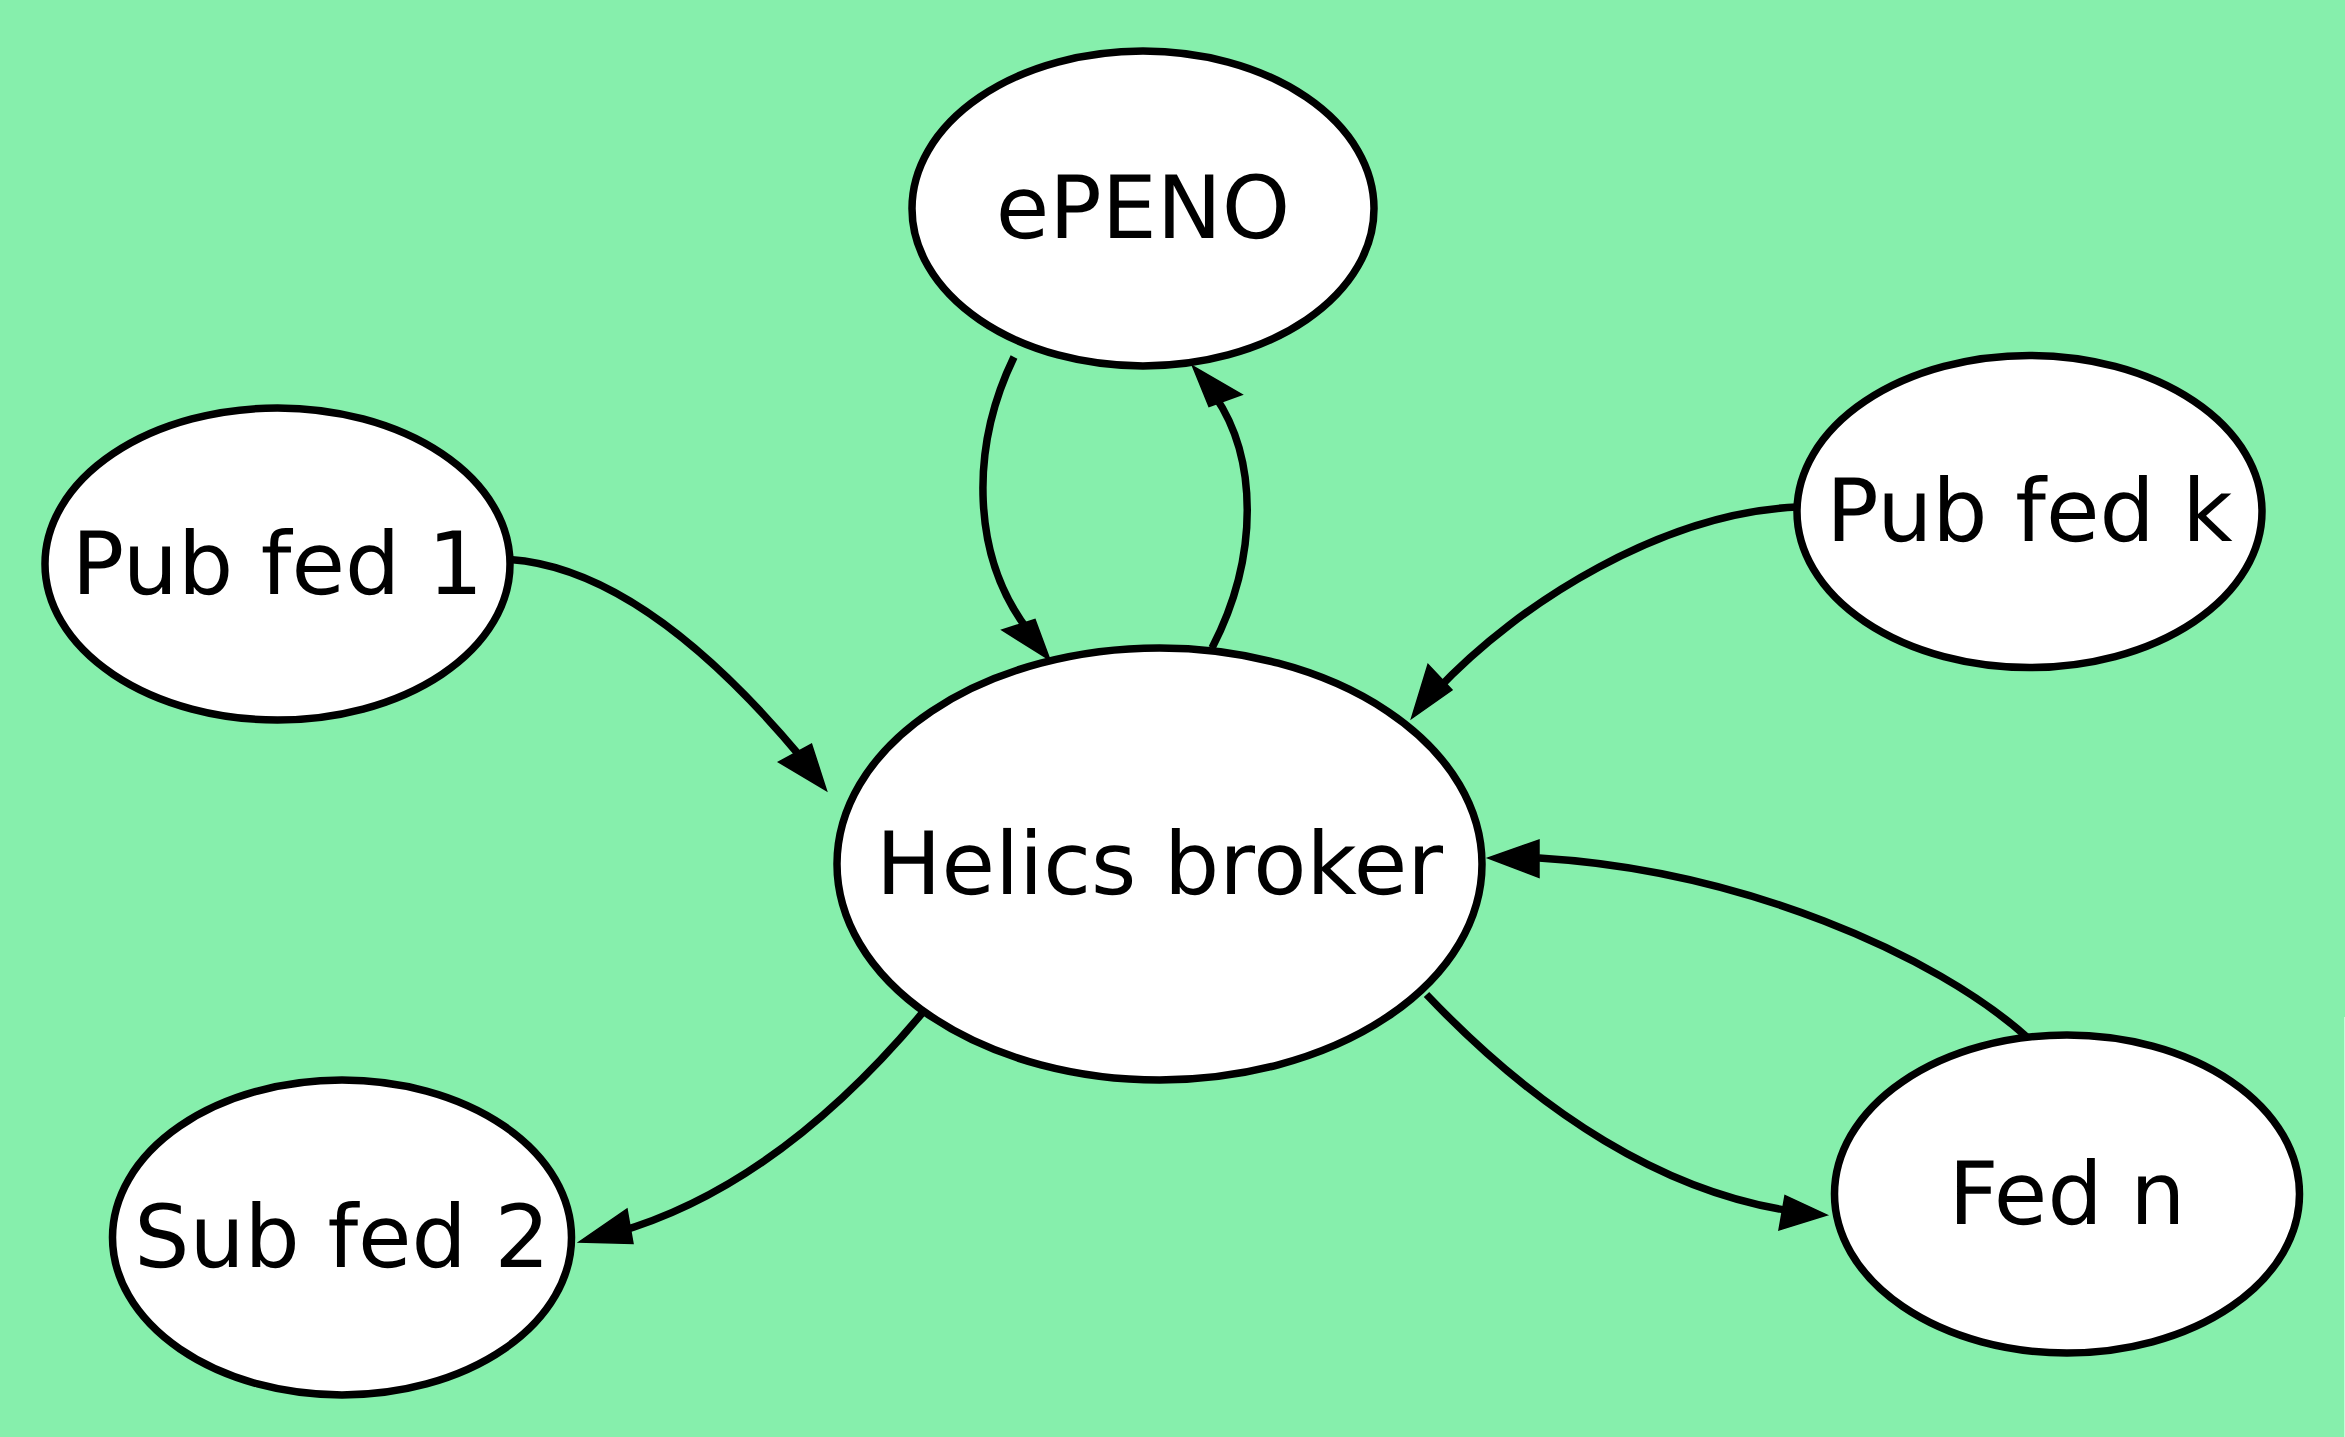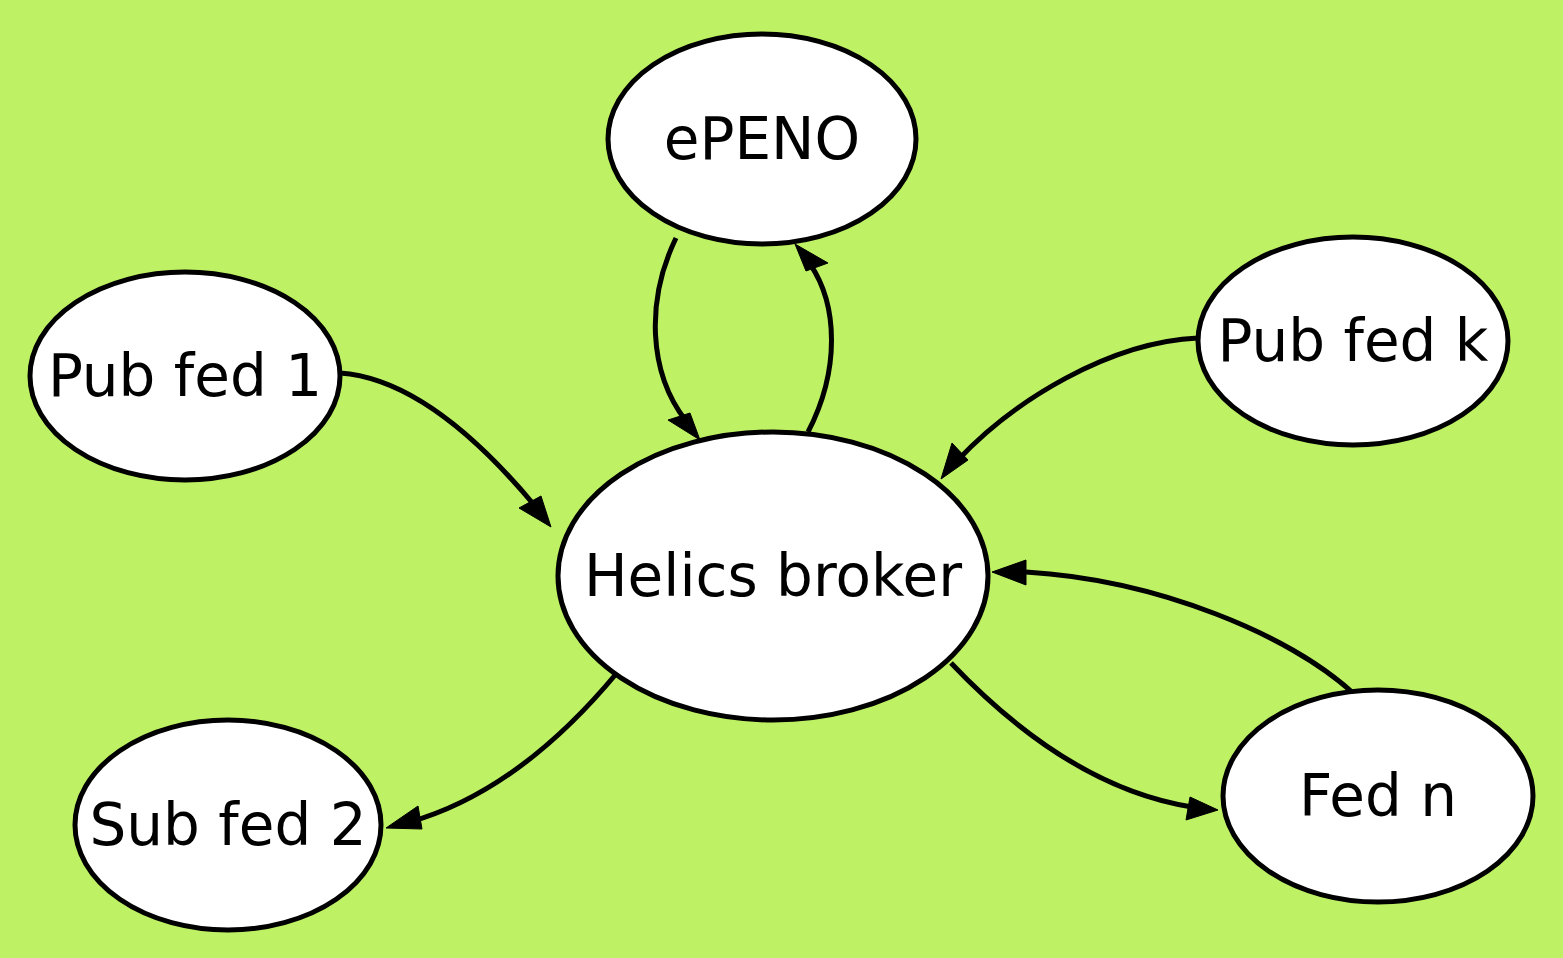--- a/index.html
+++ b/index.html
@@ -10,21 +10,21 @@
   body {
     width: 1563px;
     height: 958px;
     font-family: "DejaVu Sans", sans-serif;
     overflow: hidden;
   }
   #diagram-root {
     position: relative;
     width: 1563px;
     height: 958px;
-    background: #bef264;
+    background: #86efac;
   }
   #graph-svg {
     display: block;
     width: 1563px;
     height: 958px;
   }
   .node-ellipse {
     fill: #ffffff;
     stroke: #000000;
     stroke-width: 5;

